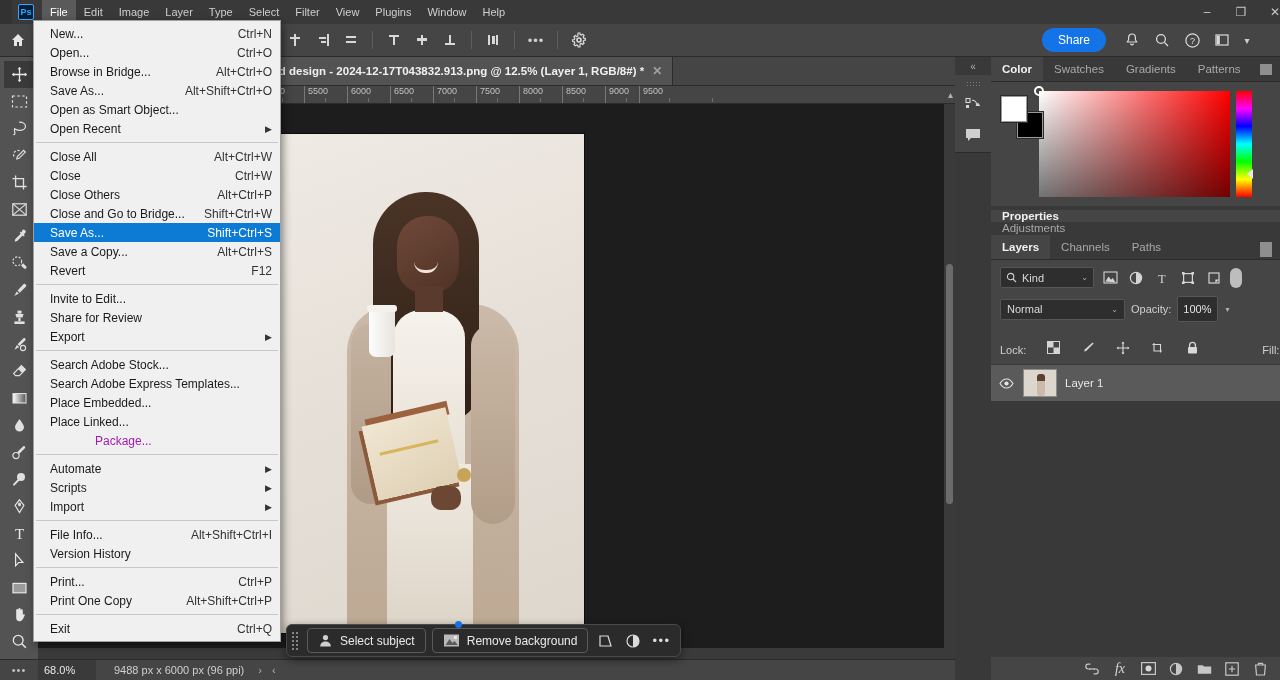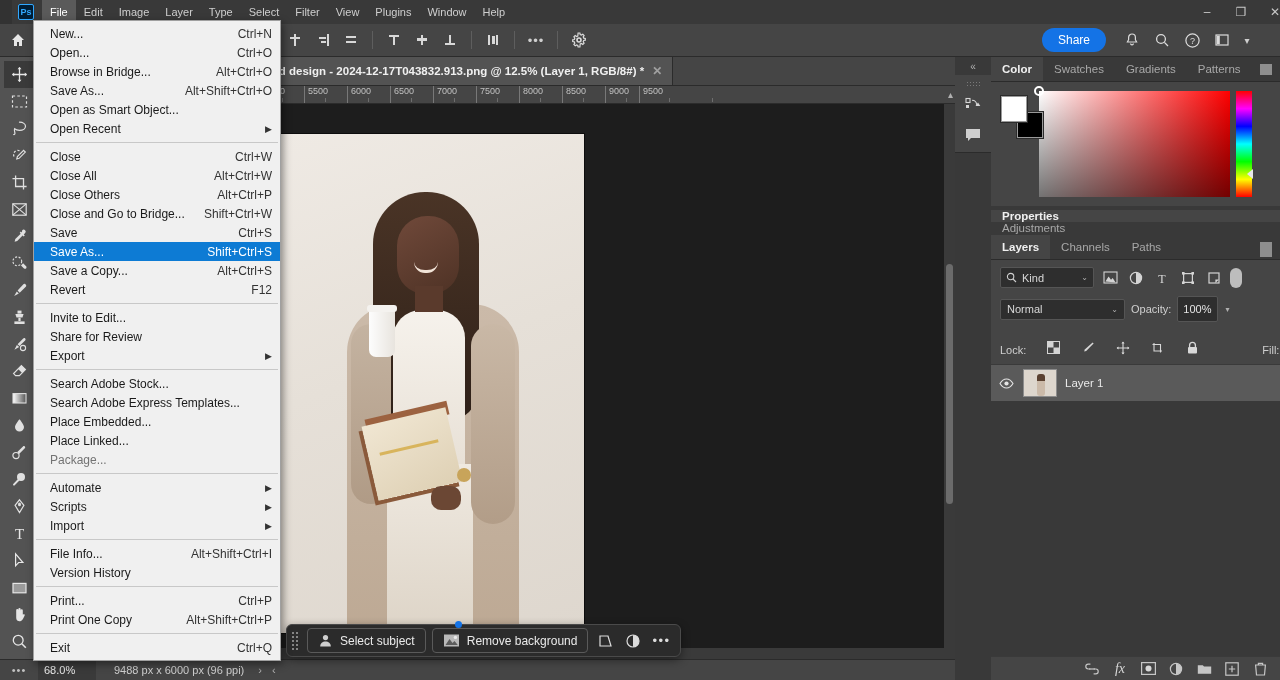--- a/index.html
+++ b/index.html
@@ -273,21 +273,21 @@
     color:#c6c6c6;}
 
   
   .dropdown{
     position:absolute;left:33px;top:20px;width:248px;background:#f0f0f0;
     border:1px solid #a0a0a0;box-shadow:2px 3px 8px rgba(0,0,0,.45);
     z-index:50;padding:3px 0;color:#1a1a1a;font-size:12px;
   }
   .mrow{display:flex;align-items:center;height:19px;padding:0 8px 0 16px;white-space:nowrap;}
   .mrow.highlight{background:#0d7bd4;color:#fff;}
-  .mrow.disabled{color:#737373;}
+  .mrow.disabled{color:#a21caf;margin-left:45px;}
   .mlabel{flex:1;}
   .maccel{color:#333;padding-left:18px;}
   .mrow.highlight .maccel{color:#fff;}
   .marrow{font-size:9px;color:#333;}
   .msep{height:1px;background:#c8c8c8;margin:4px 2px;}
 </style>
 </head>
 <body>
 
 <div id="app">
@@ -885,38 +885,34 @@
       <span class="mlabel">Open as Smart Object...</span>
     </div>
     <div class="mrow">
       <span class="mlabel">Open Recent</span>
       <span class="marrow">▶</span>
     </div>
 
     <div class="msep"></div>
 
     <div class="mrow">
+      <span class="mlabel">Close All</span>
+      <span class="maccel">Alt+Ctrl+W</span>
+    </div>
+    <div class="mrow">
       <span class="mlabel">Close</span>
       <span class="maccel">Ctrl+W</span>
     </div>
     <div class="mrow">
-      <span class="mlabel">Close All</span>
-      <span class="maccel">Alt+Ctrl+W</span>
-    </div>
-    <div class="mrow">
       <span class="mlabel">Close Others</span>
       <span class="maccel">Alt+Ctrl+P</span>
     </div>
     <div class="mrow">
       <span class="mlabel">Close and Go to Bridge...</span>
       <span class="maccel">Shift+Ctrl+W</span>
-    </div>
-    <div class="mrow">
-      <span class="mlabel">Save</span>
-      <span class="maccel">Ctrl+S</span>
     </div>
     <div class="mrow highlight">
       <span class="mlabel">Save As...</span>
       <span class="maccel">Shift+Ctrl+S</span>
     </div>
     <div class="mrow">
       <span class="mlabel">Save a Copy...</span>
       <span class="maccel">Alt+Ctrl+S</span>
     </div>
     <div class="mrow">

